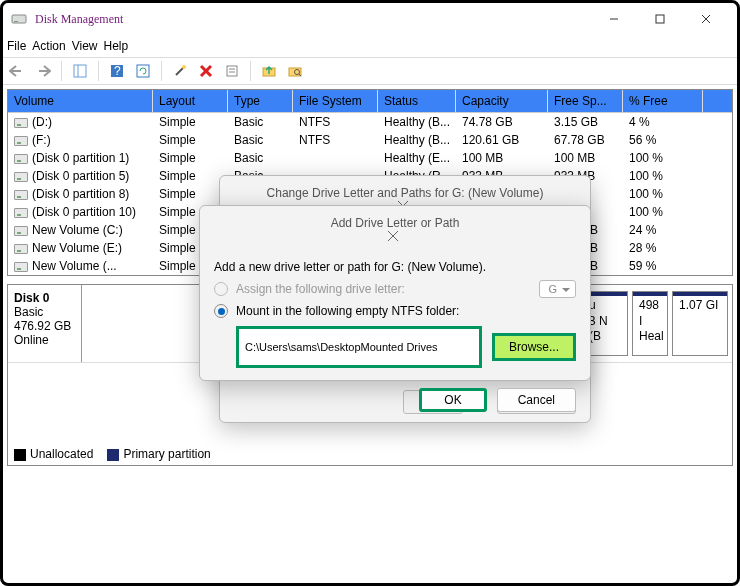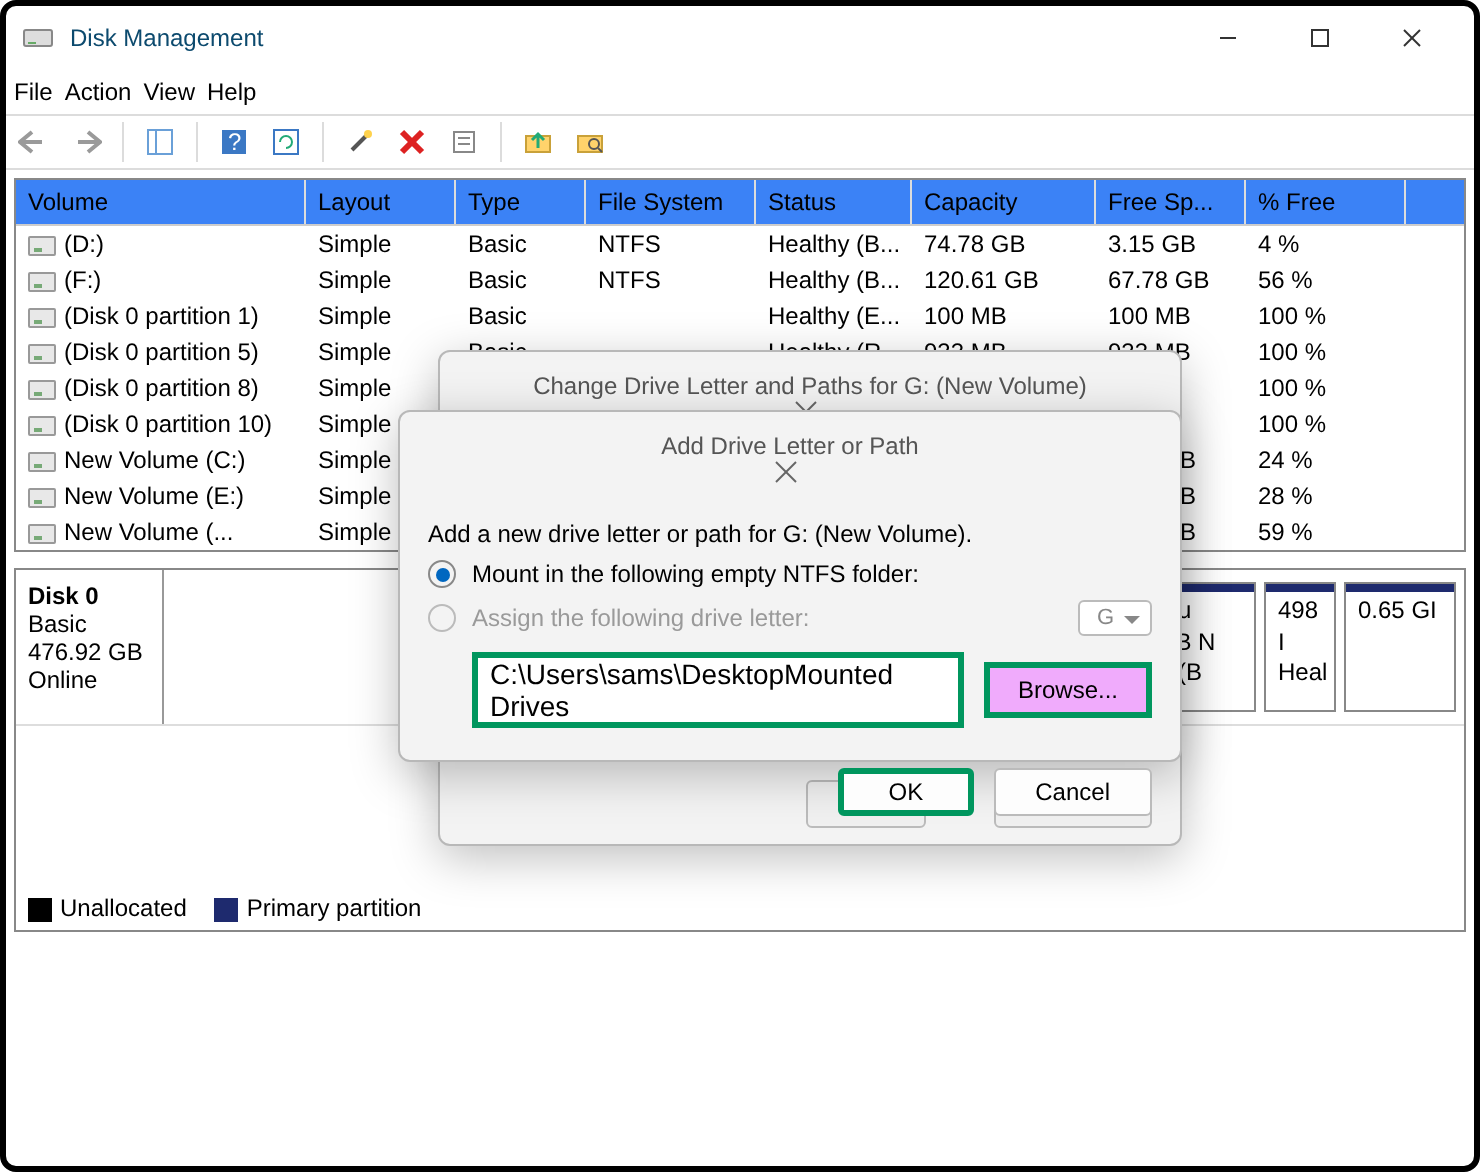--- a/index.html
+++ b/index.html
@@ -1,19 +1,19 @@
 <!DOCTYPE html>
 <html><head>
 <meta charset="utf-8">
 <style>
 * { box-sizing: border-box; margin: 0; padding: 0; font-family: "Segoe UI", Tahoma, sans-serif; font-size: 12px; }
 body { background: #fff; width: 740px; height: 586px; overflow: hidden; border: 3px solid #000; border-radius: 8px; position: relative; }
 .titlebar { height: 32px; display: flex; align-items: center; padding: 0 8px; }
 .titlebar .app-icon { width: 16px; height: 16px; margin-right: 8px; display: inline-flex; align-items: center; justify-content: center; color:#555; }
-.titlebar .title { flex: 1; color: #0c4a6e; }
+.titlebar .title { flex: 1; color: #701a75; font-family: Liberation Serif, serif; }
 .win-controls { display: flex; gap: 0; }
 .win-btn { width: 46px; height: 32px; display: flex; align-items: center; justify-content: center; color:#555; }
 .menubar { height: 22px; display: flex; align-items: center; padding: 0 4px; gap: 6px; }
 .menubar span { color: #000; }
 .toolbar { height: 28px; border-top: 1px solid #dcdcdc; border-bottom: 1px solid #dcdcdc; display: flex; align-items: center; padding: 0 4px; gap: 6px; }
 .tb-icon { width: 20px; height: 20px; display: flex; align-items: center; justify-content: center; }
 .tb-sep { width: 1px; height: 20px; background: #dcdcdc; margin: 0 2px; }
 .content { padding: 4px; }
 .vol-table { border: 1px solid #888; }
 .vol-header { display: flex; background: #3b82f6; border-bottom: 1px solid #ccc; }
@@ -49,22 +49,22 @@
 .dlg-title .t{flex:1;}
 .dlg-close{ width:16px; height:16px; color:#555;}
 .dlg-body { padding: 4px 14px 10px 14px; color:#000;}
 .radio-row{ display:flex; align-items:center; gap:8px; margin:6px 0; }
 .radio{ width:14px;height:14px;border:1px solid #888;border-radius:50%; display:inline-flex;align-items:center;justify-content:center;}
 .radio.sel::after{content:"";width:7px;height:7px;border-radius:50%;background:#0067c0;}
 .radio.dis{border-color:#bbb;}
 .drop{ border:1px solid #bbb; padding:2px 18px 2px 8px; border-radius:3px; background:#fff; color:#888; position:relative; font-size:11px;}
 .drop::after{content:"";position:absolute;right:5px;top:7px;border:4px solid transparent;border-top-color:#888;}
 .path-row{ display:flex; gap:10px; margin:8px 0 0 22px; align-items:center;}
-.path-input{ flex:1; border:3px solid #00965e; background:#fff; padding:0 6px; font-size:14px;}
-.browse-btn{ border:3px solid #00965e; background:#f0abfc; padding:4px 14px; font-size:12px;}
+.path-input{ flex:1; border:3px solid #00965e; background:#fff; padding:12px 6px; font-size:11px;}
+.browse-btn{ border:3px solid #00965e; background:#bef264; padding:4px 14px; font-size:12px;}
 .dlg-buttons{ display:flex; justify-content:flex-end; gap:10px; padding:10px 14px;}
 .btn{ border:1px solid #bbb; background:#fdfdfd; padding:4px 20px; border-radius:3px;}
 .btn.hl{ border:3px solid #00965e; padding:2px 22px;}
 .sub-ok-row{position:absolute; right:14px; bottom:8px; display:flex; gap:34px;}
 .sub-ok-row .btn{background:#f0f0f0;}
 svg{display:block;}
 </style>
 </head>
 <body>
 
@@ -304,21 +304,21 @@
             <div>43.16 GB N</div>
             <div>Healthy (B</div>
           </div>
           <div class="blk" style="width: 36px;">
             <div class="cap"></div>
             <div>498 I</div>
             <div>Heal</div>
           </div>
           <div class="blk" style="width: 56px;">
             <div class="cap"></div>
-            <div>0.65 GI</div>
+            <div>1.07 GI</div>
           </div>
         </div>
     </div>
     <div class="legend">
       <span><span class="sw black"></span><span>Unallocated</span></span>
       <span><span class="sw blue"></span><span>Primary partition</span></span>
     </div>
   </div>
 </div>
 
@@ -344,29 +344,29 @@
     <span class="dlg-close">
         <svg width="12" height="12">
           <line x1="1" y1="1" x2="11" y2="11" stroke="#666"></line>
           <line x1="11" y1="1" x2="1" y2="11" stroke="#666"></line>
         </svg>
       </span>
   </div>
   <div class="dlg-body">
     <div>Add a new drive letter or path for G: (New Volume).</div>
     <div class="radio-row">
-      <span class="radio sel"></span>
-      <span>Mount in the following empty NTFS folder:</span>
-    </div>
-    <div class="radio-row">
       <span class="radio dis"></span>
       <span style="color:#9a9a9a">Assign the following drive letter:</span>
       <span style="flex:1"></span>
       <span class="drop">G</span>
     </div>
+    <div class="radio-row">
+      <span class="radio sel"></span>
+      <span>Mount in the following empty NTFS folder:</span>
+    </div>
     <div class="path-row">
       <div class="path-input">C:\Users\sams\DesktopMounted Drives</div>
       <div class="browse-btn">Browse...</div>
     </div>
   </div>
   <div class="dlg-buttons">
     <span class="btn hl">OK</span>
     <span class="btn">Cancel</span>
   </div>
 </div>

